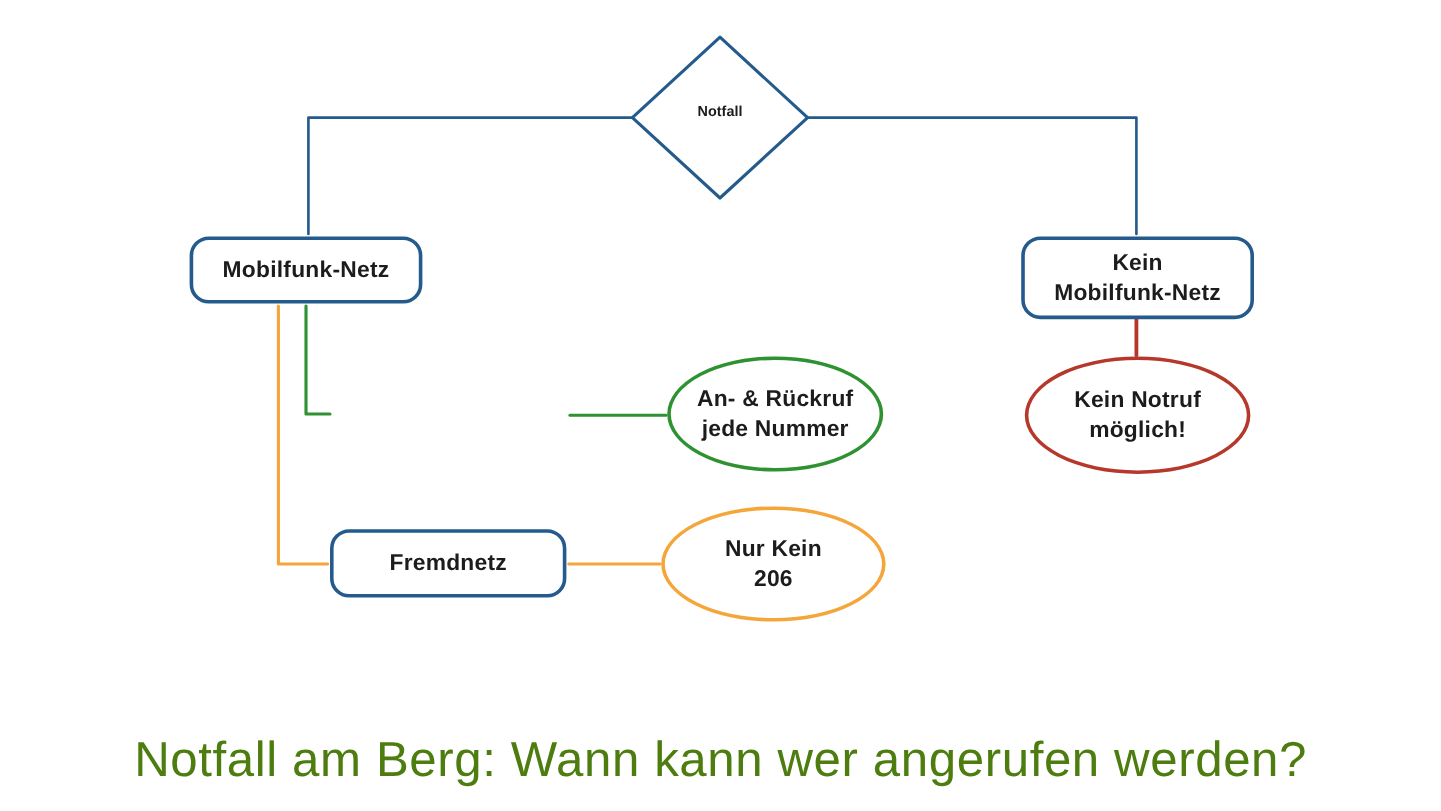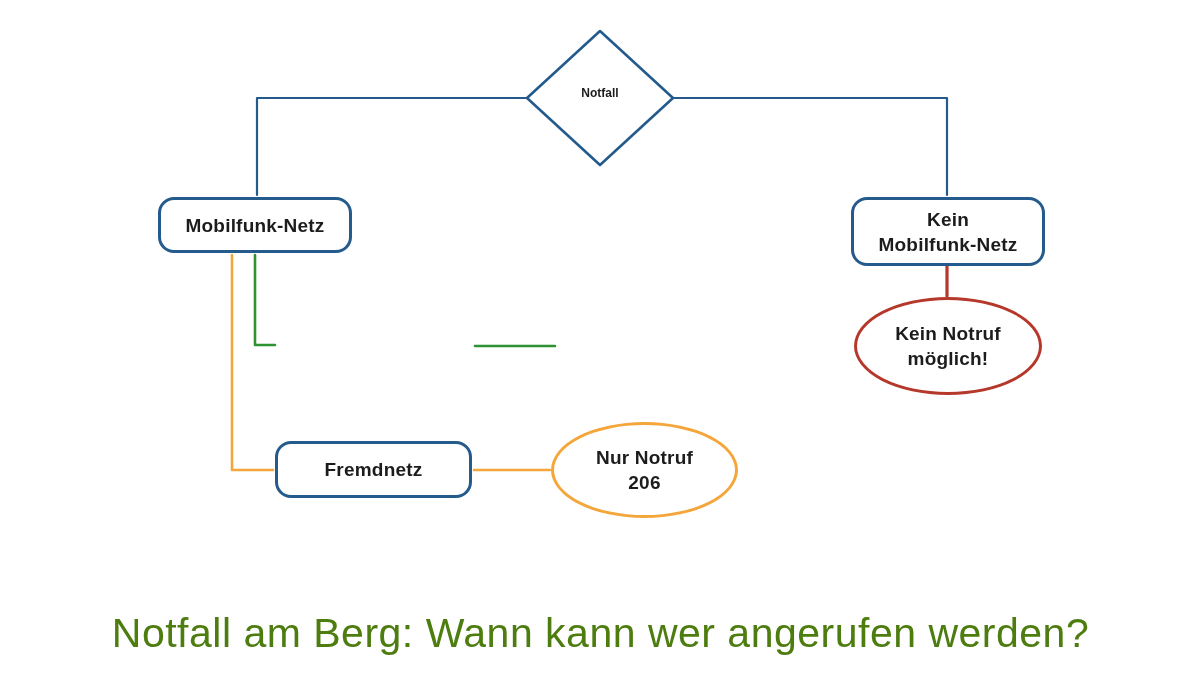--- a/index.html
+++ b/index.html
@@ -111,23 +111,27 @@
   <div class="node rect-node" style="left:851px; top:197px; width:194px; height:69px;">
     <span>Kein</span>
     <span>Mobilfunk-Netz</span>
   </div>
 
 
   <div class="node rect-node" style="left:275px; top:441px; width:197px; height:57px;">
     <span>Fremdnetz</span>
   </div>
 
+  <div class="node ellipse-node ellipse-green" style="left:556px; top:297px; width:180px; height:96px;">
+    <span>An- &amp; Rückruf</span>
+    <span>jede Nummer</span>
+  </div>
 
   <div class="node ellipse-node ellipse-orange" style="left:551px; top:422px; width:187px; height:96px;">
-    <span>Nur Notruf</span>
+    <span>Nur Kein</span>
     <span>206</span>
   </div>
 
   <div class="node ellipse-node ellipse-red" style="left:854px; top:297px; width:188px; height:98px;">
     <span>Kein Notruf</span>
     <span>möglich!</span>
   </div>
 
   <div id="caption">Notfall am Berg: Wann kann wer angerufen werden?</div>
 

